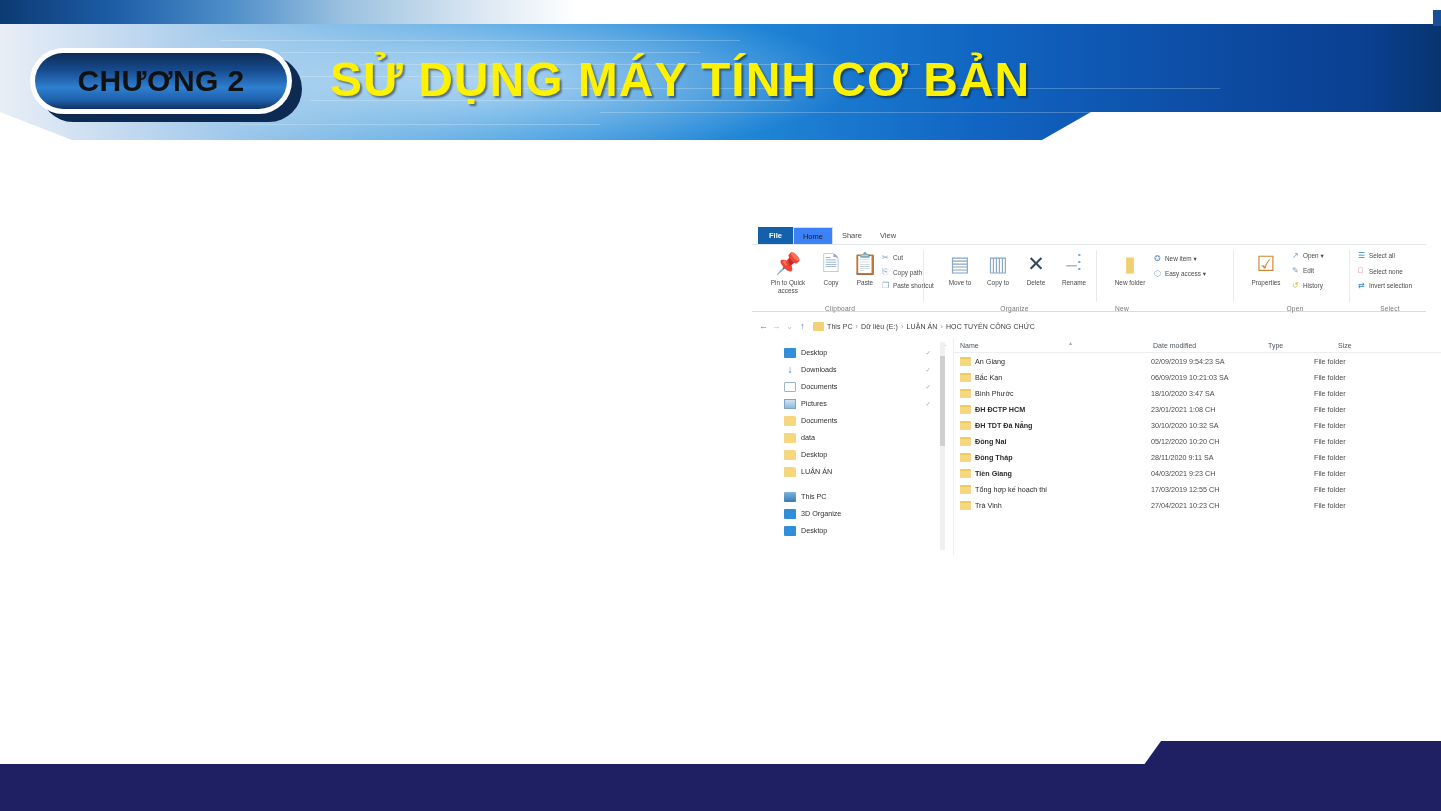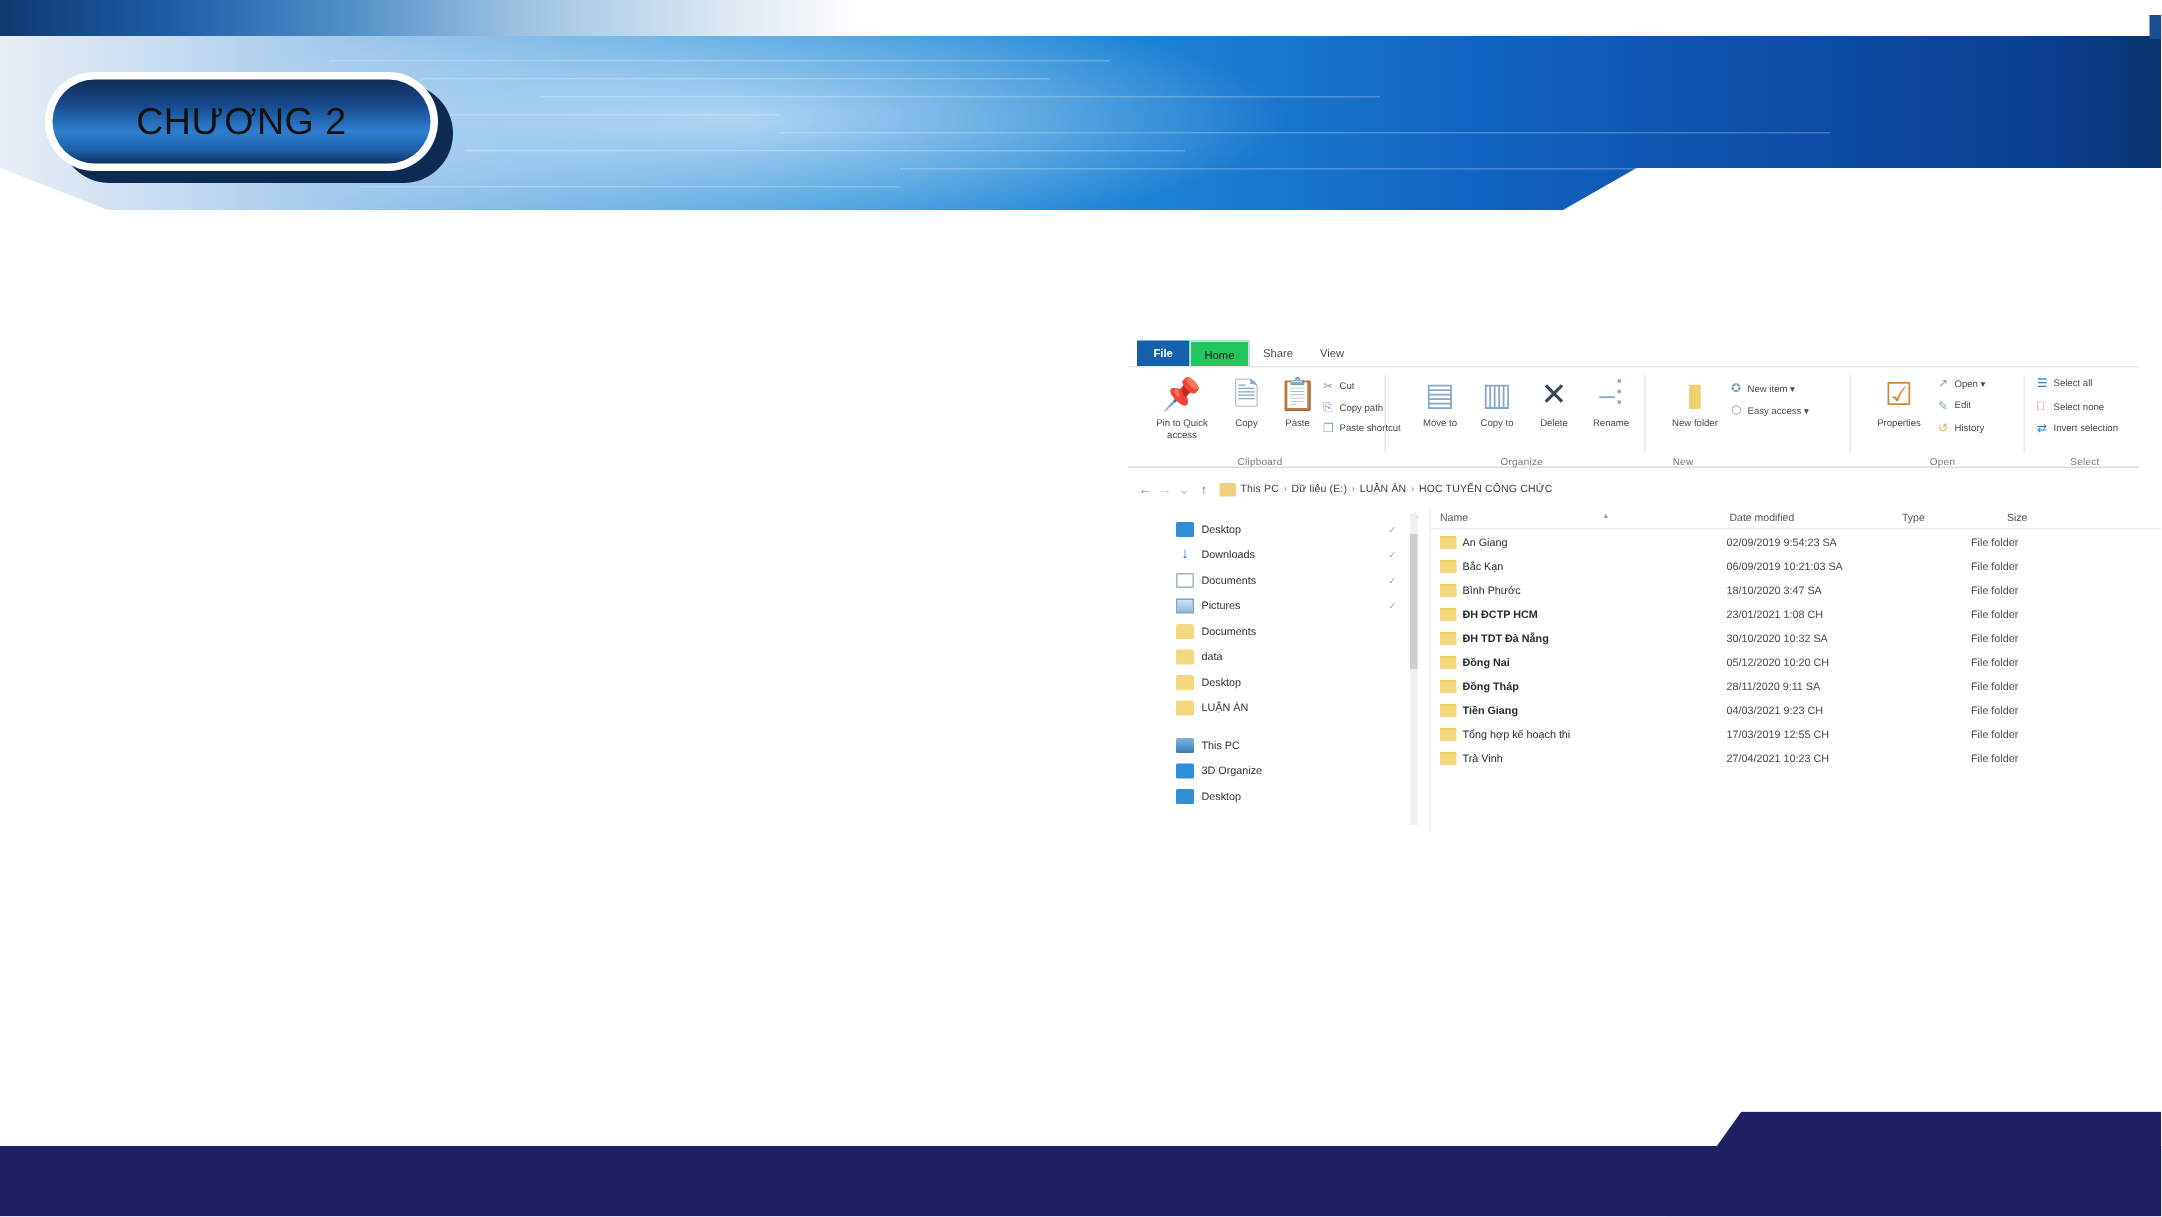--- a/index.html
+++ b/index.html
@@ -50,21 +50,21 @@
   .chapter-pill {
     position: absolute; left: 30px; top: 48px; width: 262px; height: 66px;
     border-radius: 33px; background: #ffffff; padding: 5px;
   }
   .chapter-inner {
     width: 100%; height: 100%; border-radius: 30px;
     background: linear-gradient(180deg, #0e2c56 0%, #164a8c 30%, #2f7fd0 62%, #1d5ea8 85%, #10325f 100%);
     display: flex; align-items: center; justify-content: center;
   }
   .chapter-text {
-    font-size: 25px; font-weight: normal; color: #111; letter-spacing: .4px;
+    font-size: 30px; font-weight: bold; color: #111; letter-spacing: .4px;
     font-family: "Liberation Sans", sans-serif; white-space: nowrap;
   }
 
   .banner-title {
     position: absolute; left: 330px; top: 52px;
     font-size: 48px; font-weight: bold; color: #FFF200;
     letter-spacing: 1px; white-space: nowrap;
     text-shadow: 2px 2px 2px rgba(0,0,0,.45);
     font-family: "Liberation Sans", sans-serif;
   }
@@ -85,21 +85,21 @@
   .explorer {
     position: absolute; left: 752px; top: 224px; width: 674px; height: 331px;
     background: #ffffff; font-family: "Liberation Sans", sans-serif;
     color: #3a3a3a; filter: blur(.22px);
   }
 
   
   .tabstrip { position: absolute; left: 6px; top: 3px; height: 17px; display: flex; align-items: stretch; }
   .tab { font-size: 7.5px; padding: 0 9px; display: flex; align-items: center; color: #4a4a52; white-space: nowrap; }
   .tab.file { background: #1361ab; color: #fff; font-weight: bold; padding: 0 11px; }
-  .tab.active { background: #22c55e; color: #1b1b1b; border-top: 1px solid #d8dde3; border-left: 1px solid #d8dde3; border-right: 1px solid #d8dde3; }
+  .tab.active { background: #3b82f6; color: #1b1b1b; border-top: 1px solid #d8dde3; border-left: 1px solid #d8dde3; border-right: 1px solid #d8dde3; }
 
   .ribbon {
     position: absolute; left: 0; top: 20px; width: 674px; height: 68px;
     background: #ffffff; border-top: 1px solid #e3e7eb; border-bottom: 1px solid #d9dde2;
   }
   .rgroup { position: absolute; top: 0; height: 68px; }
   .rgroup .glabel {
     position: absolute; bottom: 1px; left: 0; width: 100%; text-align: center;
     font-size: 6.6px; color: #777; letter-spacing: .2px;
   }
@@ -180,20 +180,21 @@
     <div class="banner-notch"></div>
     <div class="banner-right-edge"></div>
 
     <div class="chapter-shadow"></div>
     <div class="chapter-pill">
       <div class="chapter-inner">
         <span class="chapter-text">CHƯƠNG 2</span>
       </div>
     </div>
 
+    <div class="banner-title">SỬ DỤNG MÁY TÍNH CƠ BẢN</div>
   </div>
 
   <div class="explorer">
 
     <div class="tabstrip" id="tabstrip">
         <div class="tab file">
           <span>File</span>
         </div>
         <div class="tab active">
           <span>Home</span>

